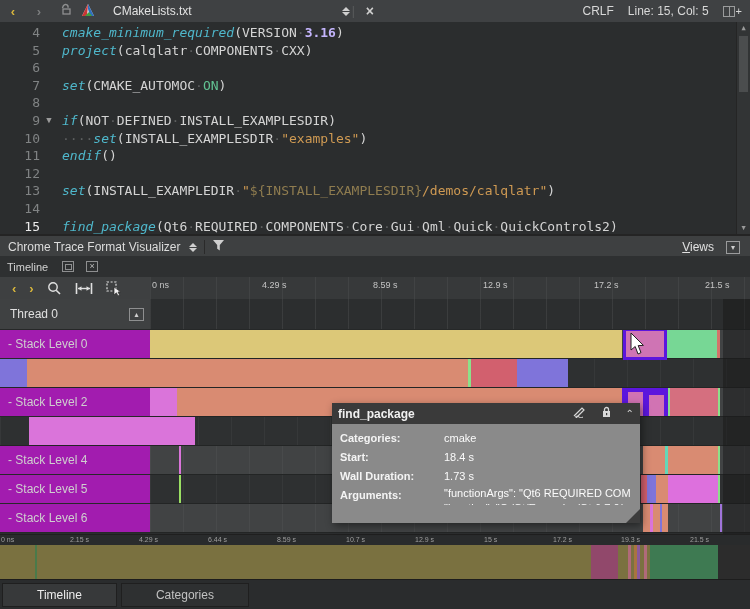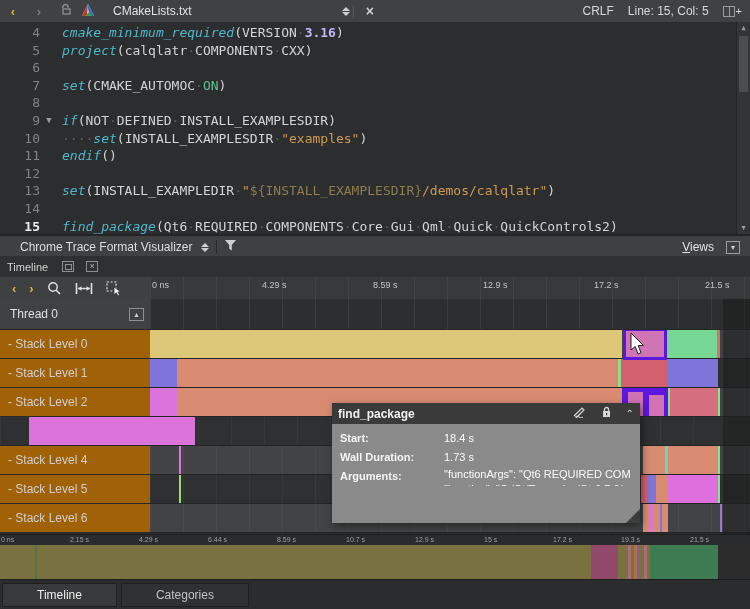--- a/index.html
+++ b/index.html
@@ -20,38 +20,38 @@
   .mini-box{display:inline-block;width:12px;height:11px;border:1px solid #9a9b9c;box-sizing:border-box;
             position:relative;}
   .mini-box .vline{position:absolute;left:5px;top:0;bottom:0;width:1px;background:#9a9b9c;}
   .plus{color:#d8d8d8;font-size:11px;margin-left:1px;}
 
   
   .editor{left:0;top:22px;width:750px;height:212px;background:#2b2d2e;
           font-family:"DejaVu Sans Mono",monospace;font-size:13px;}
   .cl{height:17.6px;line-height:17.6px;white-space:pre;display:flex;}
   .ln{width:40px;text-align:right;color:#808384;flex:0 0 40px;}
-  .ln.cur{color:#ececec;font-weight:bold;}
+  .ln.cur{color:#ececec;font-weight:normal;}
   .foldcol{width:18px;flex:0 0 18px;text-align:center;color:#9a9a9a;font-size:9px;line-height:17.6px;}
   .codetxt{padding-left:4px;}
   .tk-fn{color:#4fb8cc;font-style:italic;}
   .tk-pl{color:#d4d4d4;}
   .tk-num{color:#c4b5fd;font-weight:bold;}
   .tk-grn{color:#62c393;}
   .tk-str{color:#cf9a53;}
   .tk-var{color:#8f7c4f;}
   .tk-ws{color:#5d5f60;}
   .vscroll{position:absolute;right:0;top:0;width:13px;height:212px;background:#323435;border-left:1px solid #252525;}
   .varrow{position:absolute;left:0;width:13px;height:12px;color:#9a9a9a;font-size:7px;text-align:center;line-height:12px;}
   .vhandle{position:absolute;left:2px;top:14px;width:9px;height:56px;background:#4b4d4e;}
 
   
   .viztb{left:0;top:234px;width:750px;height:22px;background:#3e4041;border-top:2px solid #242424;
          display:flex;align-items:center;font-size:12px;color:#dcdcdc;}
-  .viz-title{margin-left:20px;}
+  .viz-title{margin-left:8px;}
   .combo-arrows{margin-left:8px;display:flex;flex-direction:column;gap:1px;}
   .combo-arrows i{display:block;width:0;height:0;border-left:4px solid transparent;border-right:4px solid transparent;}
   .ca-up{border-bottom:4px solid #cfcfcf;}
   .ca-dn{border-top:4px solid #cfcfcf;}
   .vsep{width:1px;height:14px;background:#2a2a2a;margin:0 7px;}
   .views{margin-left:auto;text-decoration:none;color:#e0e0e0;}
   .views u{text-decoration:underline;}
   .dd-box{width:14px;height:13px;border:1px solid #9a9b9c;box-sizing:border-box;margin:0 10px 0 12px;
           text-align:center;line-height:11px;font-size:8px;color:#cfcfcf;}
 
@@ -80,21 +80,21 @@
   .th-label{width:150px;background:#3f4142;border-bottom:1px solid #262828;display:flex;align-items:center;
             font-size:12px;color:#e0e0e0;box-sizing:border-box;padding-left:10px;}
   .th-collapse{margin-left:auto;margin-right:6px;width:15px;height:13px;border:1px solid #8e8f90;
                box-sizing:border-box;text-align:center;line-height:11px;font-size:8px;color:#cfcfcf;}
   .th-plot{flex:1;background:#2c2e2f;border-bottom:1px solid #262828;
            background-image:repeating-linear-gradient(90deg,rgba(255,255,255,.07) 0 1px,transparent 1px 33px);}
 
   
   .rows{left:0;top:330px;width:750px;height:204px;overflow:hidden;}
   .trow{display:flex;height:29px;}
-  .trow .rlab{width:150px;flex:0 0 150px;background:#a16207;border-bottom:1px solid #272929;
+  .trow .rlab{width:150px;flex:0 0 150px;background:#a21caf;border-bottom:1px solid #272929;
               font-size:12px;color:#cfcfcf;display:flex;align-items:center;padding-left:8px;box-sizing:border-box;}
   .trow .rplot{flex:1;position:relative;border-bottom:1px solid #232525;
                background-image:repeating-linear-gradient(90deg,rgba(255,255,255,.04) 0 1px,transparent 1px 33px);}
   .rplot.even{background-color:#414344;}
   .rplot.odd{background-color:#2e3031;}
   .seg{position:absolute;top:0;bottom:0;}
   .sel-ev{position:absolute;border:3px solid #5c16dd;box-sizing:border-box;z-index:3;}
   .gutter-dim{left:723px;top:299px;width:27px;height:235px;background:rgba(22,22,22,.45);z-index:4;pointer-events:none;}
 
   
@@ -263,21 +263,20 @@
       <div class="trow">
         <div class="rlab">- Stack Level 0</div>
         <div class="rplot even">
           <div class="seg" style="left: 0px; width: 472px; background: rgb(220, 200, 120);"></div>
           <div class="seg" style="left: 517px; width: 50px; background: rgb(119, 215, 149);"></div>
           <div class="seg" style="left: 567px; width: 3px; background: rgb(210, 115, 106);"></div>
           <div class="sel-ev" style="left: 473px; width: 44px; top: -2px; bottom: -2px; background: rgb(207, 116, 180); border-color: rgb(92, 22, 221);"></div>
         </div>
       </div>
       <div class="trow">
-        <div class="rlab">- Stack Level 1</div>
         <div class="rplot odd">
           <div class="seg" style="left: 0px; width: 27px; background: rgb(127, 116, 218);"></div>
           <div class="seg" style="left: 27px; width: 441px; background: rgb(217, 139, 114);"></div>
           <div class="seg" style="left: 468px; width: 3px; background: rgb(140, 224, 138);"></div>
           <div class="seg" style="left: 471px; width: 46px; background: rgb(210, 96, 110);"></div>
           <div class="seg" style="left: 517px; width: 51px; background: rgb(127, 116, 218);"></div>
         </div>
       </div>
       <div class="trow">
         <div class="rlab">- Stack Level 2</div>
@@ -356,20 +355,24 @@
               <path d="M3.5 5 v-1.5 a2 2 0 0 1 4 0 V5" fill="none" stroke="#d8d8d8" stroke-width="1.3"></path>
               <rect x="5" y="7" width="1.2" height="2.2" fill="#3a3a3a"></rect>
             </svg>
         </span>
         <span style="font-size:10px;">⌃</span>
       </span>
     </div>
     <div class="tt-body">
       <div id="tt-rows">
           <div class="tt-row">
+            <span class="tt-k">Categories:</span>
+            <span class="tt-v">cmake</span>
+          </div>
+          <div class="tt-row">
             <span class="tt-k">Start:</span>
             <span class="tt-v">18.4 s</span>
           </div>
           <div class="tt-row">
             <span class="tt-k">Wall Duration:</span>
             <span class="tt-v">1.73 s</span>
           </div>
         </div>
       <div class="tt-row tt-args">
         <span class="tt-k">Arguments:</span>

